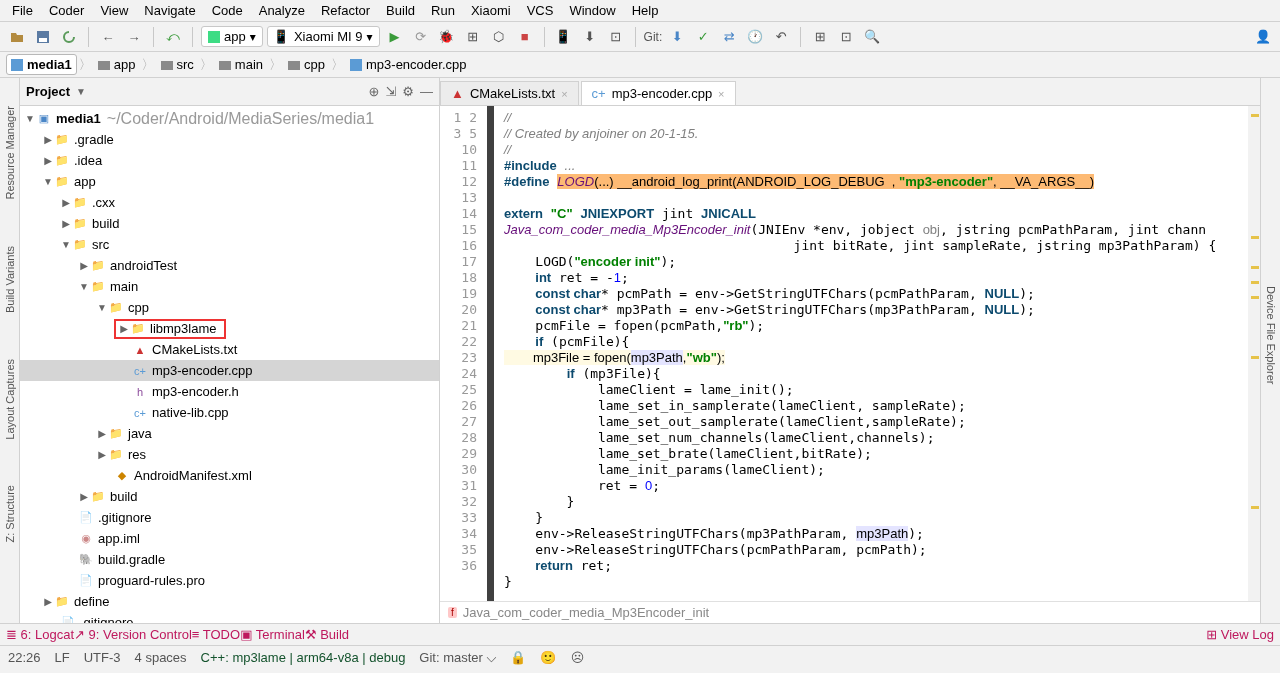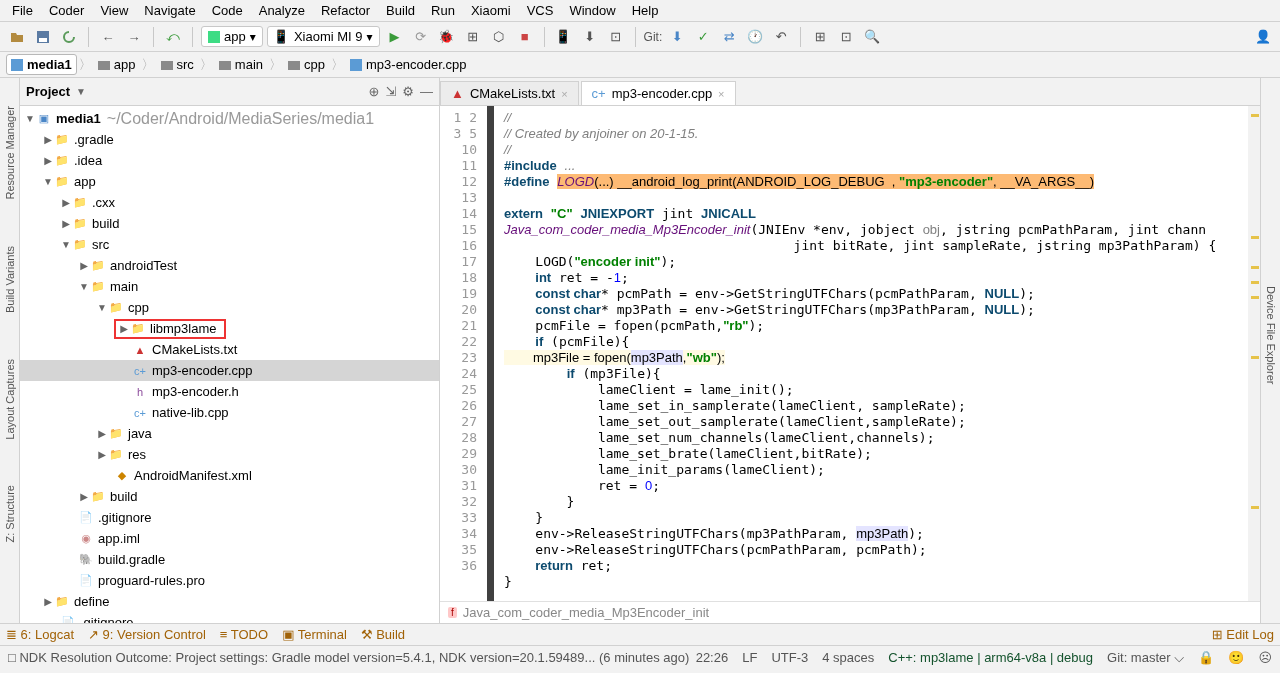--- a/index.html
+++ b/index.html
@@ -52,21 +52,21 @@
 .code .def{color:#660e7a;font-style:italic;}
 .code .num{color:#0000ff;}
 .code .mac{background:#fdba74;margin-top:24px;}
 .code .hl{background:#e4e4ff;}
 .code .caret-line{background:#fffae3;}
 .err-strip{position:absolute;right:0;top:0;width:12px;height:100%;background:#f2f2f2;}
 .err-strip .m{position:absolute;right:1px;width:8px;height:3px;}
 .crumb-bar{height:22px;border-top:1px solid #e0e0e0;display:flex;align-items:center;padding:0 8px;gap:6px;font-size:12px;}
 .crumb-bar .badge{background:#ffc8c8;color:#a00;border-radius:2px;padding:0 3px;font-size:10px;}
 .bottom-tabs{height:22px;background:#f2f2f2;border-top:1px solid #d1d1d1;display:flex;align-items:center;justify-content:space-between;padding:0 6px;}
-.bottom-tabs .lt,.bottom-tabs .rt{display:flex;gap:14px;font-size:12px;color:#a16207;}
+.bottom-tabs .lt,.bottom-tabs .rt{display:flex;font-size:12px;color:#be185d;}
 .bottom-tabs .lt span,.bottom-tabs .rt span{cursor:pointer;display:flex;align-items:center;gap:4px;}
 .statusbar{height:24px;background:#f2f2f2;border-top:1px solid #d1d1d1;display:flex;align-items:center;justify-content:space-between;padding:0 8px;font-size:12px;color:#555;}
 .statusbar .r{display:flex;gap:14px;align-items:center;}
 .statusbar .lock{color:#d4a017;}
 svg{display:block;}
 </style>
 </head>
 <body>
 
 <div class="menubar">
@@ -422,26 +422,25 @@
 
 <div class="bottom-tabs">
   <div class="lt">
     <span>≣ 6: Logcat</span>
     <span>↗ 9: Version Control</span>
     <span>≡ TODO</span>
     <span>▣ Terminal</span>
     <span>⚒ Build</span>
   </div>
   <div class="rt">
-    <span>⊞ Edit Log</span>
+    <span>⊞ View Log</span>
   </div>
 </div>
 
 <div class="statusbar">
-  <div>□ <span>NDK Resolution Outcome: Project settings: Gradle model version=5.4.1, NDK version=20.1.59489... (6 minutes ago)</span></div>
   <div class="r">
     <span>22:26</span>
     <span>LF</span>
     <span>UTF-3</span>
     <span>4 spaces</span>
     <span style="color:#14532d">C++: mp3lame | arm64-v8a | debug</span>
     <span><span>Git: master</span> ⌵</span>
     <span class="lock">🔒</span>
     <span>🙂</span>
     <span>☹</span>

